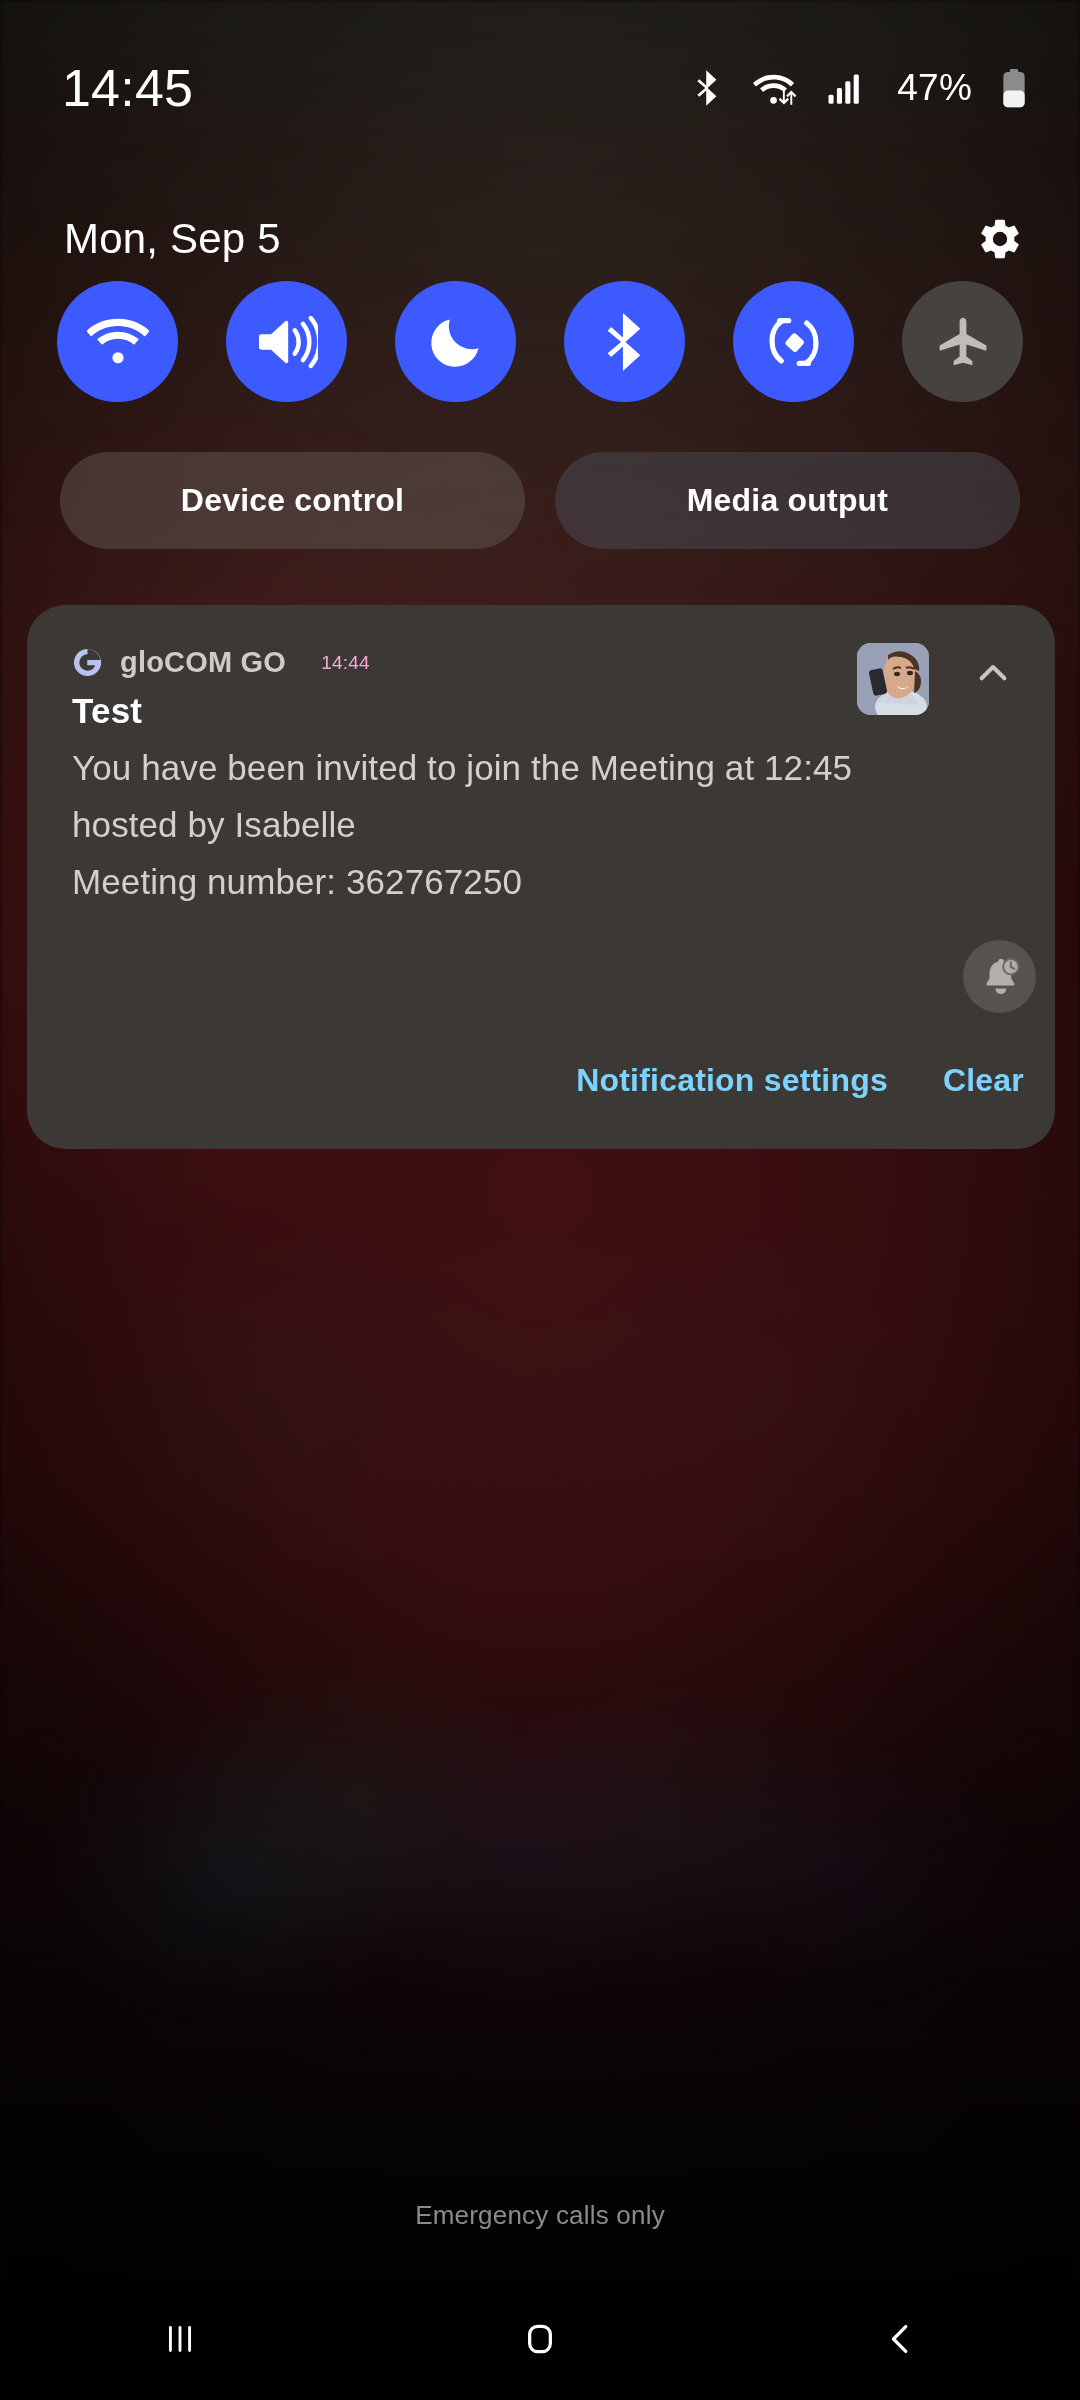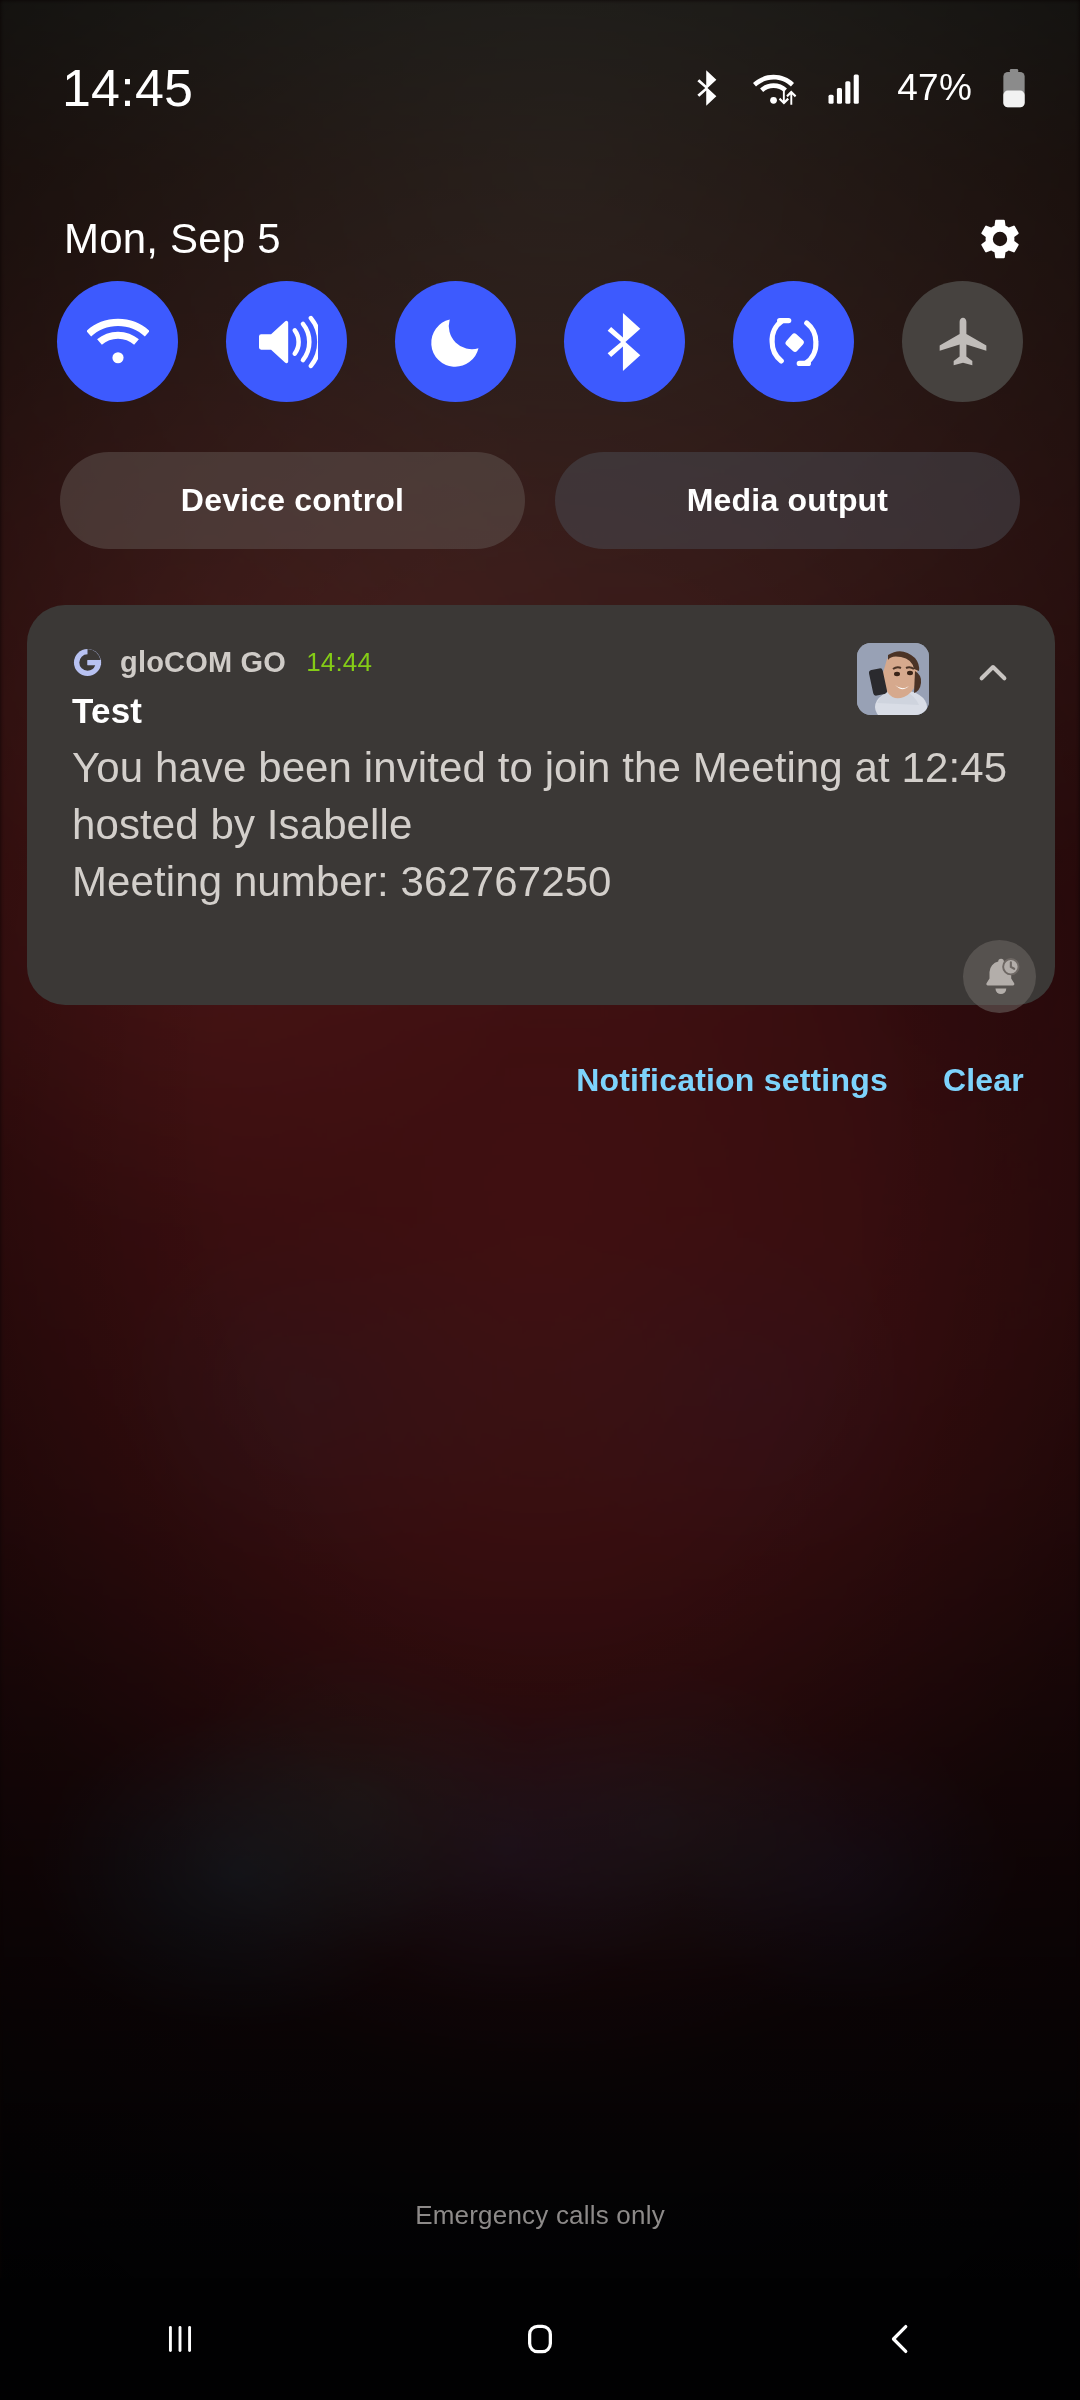--- a/index.html
+++ b/index.html
@@ -92,43 +92,43 @@
     width:465px; height:97px; border-radius:49px;
     display:flex; align-items:center; justify-content:center;
     color:#ffffff; font-size:32px; font-weight:700; letter-spacing:0.2px;
   }
   #pill-device { background:rgba(96,84,80,0.52); }
   #pill-media  { background:rgba(74,76,84,0.50); }
 
   
   #notif-card {
     position:absolute; top:605px; left:27px;
-    width:1028px; height:400px;
+    width:1028px; height:544px;
     background:#3b3836; border-radius:38px;
     overflow:hidden;
   }
   #notif-header {
     display:flex; align-items:center;
     padding:41px 0 0 45px; gap:0;
   }
   #app-icon { width:31px; height:31px; flex:0 0 auto; }
   #app-name {
     color:#cfcbc7; font-size:29px; font-weight:700;
     margin-left:17px; letter-spacing:0.2px;
   }
   #notif-time {
-    color:#84cc16; font-size:26px; font-weight:400;
-    margin-left:20px; letter-spacing:0.2px;
+    color:#f9a8d4; font-size:19px; font-weight:400;
+    margin-left:35px; letter-spacing:0.2px;
   }
   #notif-title {
     color:#ffffff; font-size:35px; font-weight:700;
     padding:12px 0 0 45px; letter-spacing:0.2px;
   }
   .notif-line {
-    color:#d3cfcb; font-size:42px; font-weight:400;
+    color:#d3cfcb; font-size:35px; font-weight:400;
     padding:0 0 0 45px; line-height:57px; letter-spacing:0.1px;
   }
   #notif-body { margin-top:8px; }
   #notif-avatar {
     position:absolute; top:643px; left:857px;
     width:72px; height:72px; border-radius:14px;
     overflow:hidden; background:#9aa2b4;
   }
   #notif-chevron {
     position:absolute; top:648px; left:968px;

